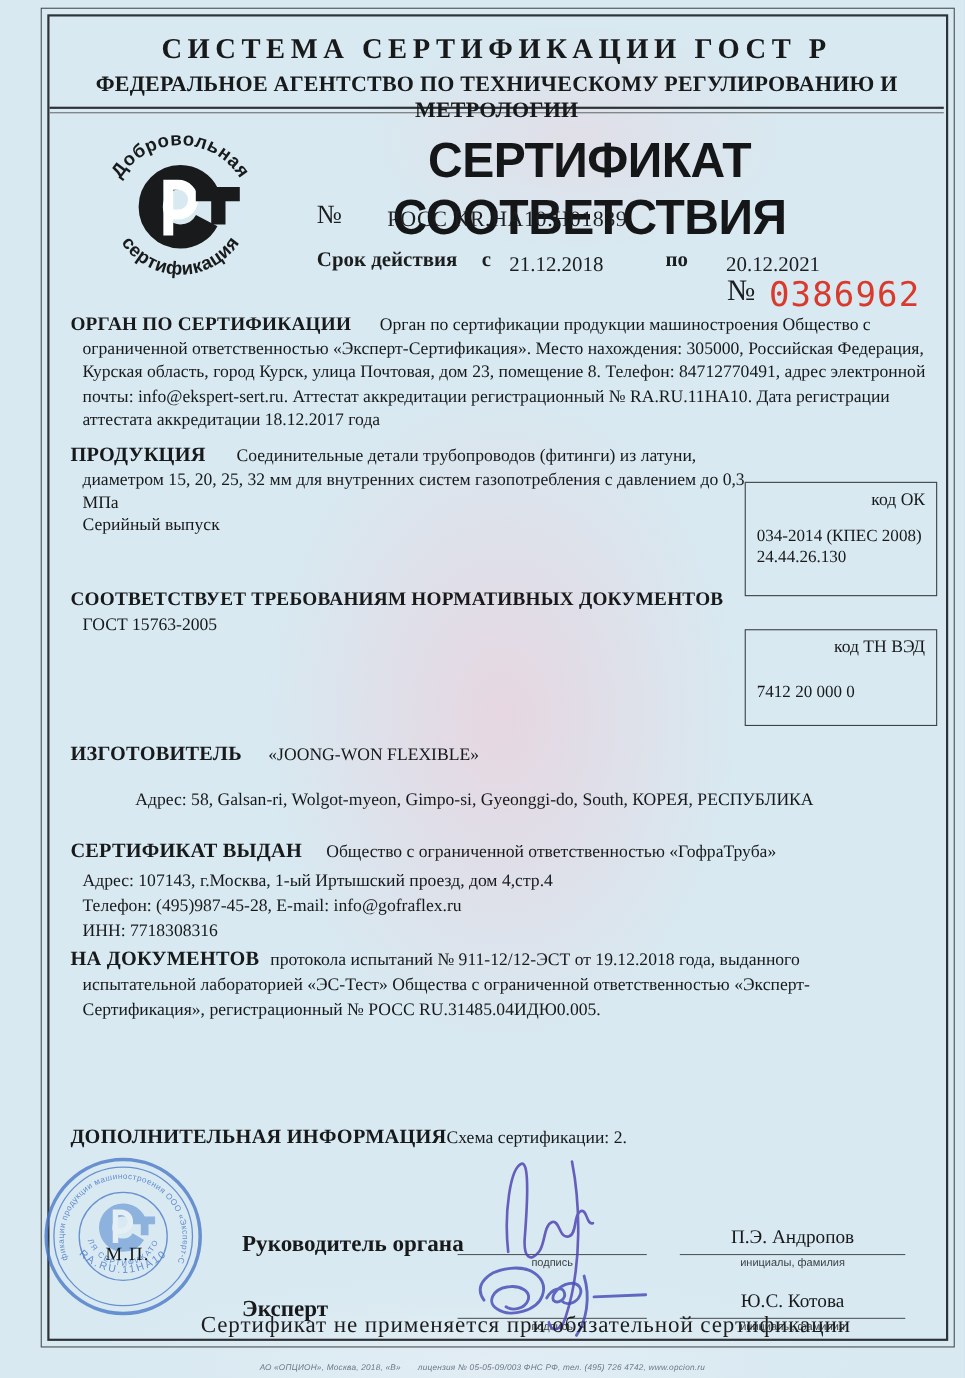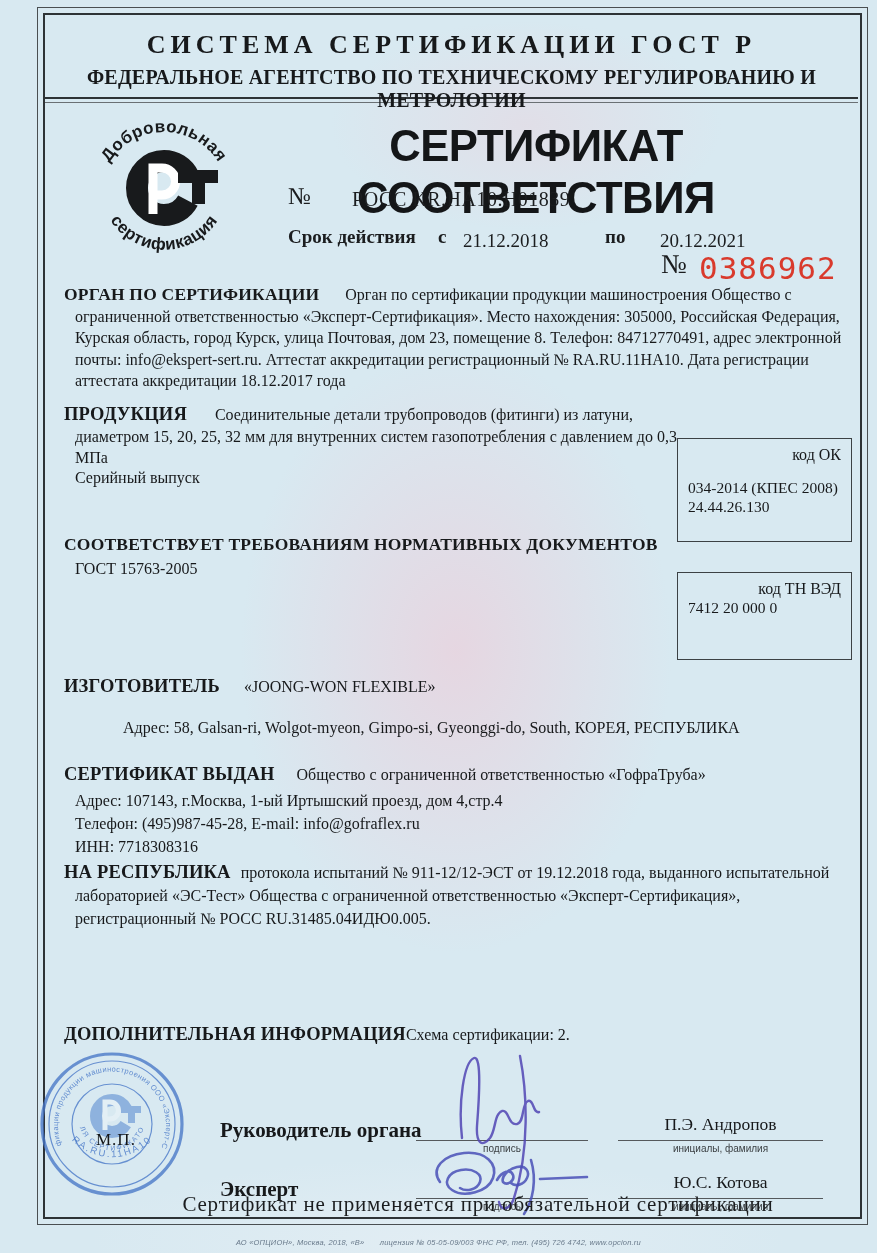--- a/index.html
+++ b/index.html
@@ -104,37 +104,37 @@
     <div class="cb-label">код ОК</div>
     <div class="cb-val" style="margin-top:14px;">034-2014 (КПЕС 2008)</div>
     <div class="cb-val">24.44.26.130</div>
   </div>
 
   <div class="abs lbl-big" style="left:64px;top:534px;">СООТВЕТСТВУЕТ ТРЕБОВАНИЯМ НОРМАТИВНЫХ ДОКУМЕНТОВ</div>
   <div class="abs plain" style="left:75px;top:560px;">ГОСТ 15763-2005</div>
 
   <div class="abs code-box" style="left:677px;top:572px;width:153px;height:72px;">
     <div class="cb-label">код ТН ВЭД</div>
-    <div class="cb-val" style="">7412 20 000 0</div>
+    <div class="cb-val" style="margin-top:22px;">7412 20 000 0</div>
   </div>
 
   <p class="abs para" style="left:64px;top:676px;width:760px;margin:0;">
     <span class="lbl" style="font-size:18.5px;margin-right:24px;">ИЗГОТОВИТЕЛЬ</span><span>«JOONG-WON FLEXIBLE»</span>
   </p>
   <div class="abs plain" style="left:75px;top:719px;margin-left:48px;">Адрес: 58, Galsan-ri, Wolgot-myeon, Gimpo-si, Gyeonggi-do, South, КОРЕЯ, РЕСПУБЛИКА</div>
 
   <p class="abs para" style="left:64px;top:764px;width:780px;margin:0;">
     <span class="lbl" style="font-size:18.5px;margin-right:22px;">СЕРТИФИКАТ ВЫДАН</span><span>Общество с ограниченной ответственностью  «ГофраТруба»</span>
   </p>
   <div class="abs plain" style="left:75px;top:792px;">Адрес: 107143, г.Москва, 1-ый Иртышский проезд, дом 4,стр.4</div>
   <div class="abs plain" style="left:75px;top:815px;">Телефон: (495)987-45-28, E-mail: info@gofraflex.ru</div>
   <div class="abs plain" style="left:75px;top:838px;">ИНН: 7718308316</div>
 
   <p class="abs para" style="left:64px;top:861px;width:758px;margin:0;line-height:23px;">
-    <span class="lbl" style="font-size:18.5px;margin-right:10px;">НА РЕСПУБЛИКА</span><span>протокола испытаний № 911-12/12-ЭСТ от 19.12.2018 года, выданного испытательной лабораторией «ЭС-Тест» Общества с ограниченной ответственностью «Эксперт-Сертификация», регистрационный № РОСС RU.31485.04ИДЮ0.005.</span>
+    <span class="lbl" style="font-size:18.5px;margin-right:10px;">НА ДОКУМЕНТОВ</span><span>протокола испытаний № 911-12/12-ЭСТ от 19.12.2018 года, выданного испытательной лабораторией «ЭС-Тест» Общества с ограниченной ответственностью «Эксперт-Сертификация», регистрационный № РОСС RU.31485.04ИДЮ0.005.</span>
   </p>
 
   <p class="abs para" style="left:64px;top:1024px;width:780px;margin:0;">
     <span class="lbl" style="font-size:18.5px;">ДОПОЛНИТЕЛЬНАЯ ИНФОРМАЦИЯ</span><span>Схема сертификации: 2.</span>
   </p>
 
   <svg class="abs" style="left:36px;top:1046px;" width="152" height="158" viewBox="0 0 152 158">
     <defs>
       <path id="sRing" d="M 26,100 A 54,54 0 1 1 126,100"></path>
       <path id="sBot" d="M 22,70 A 56,56 0 0 0 130,70"></path>

